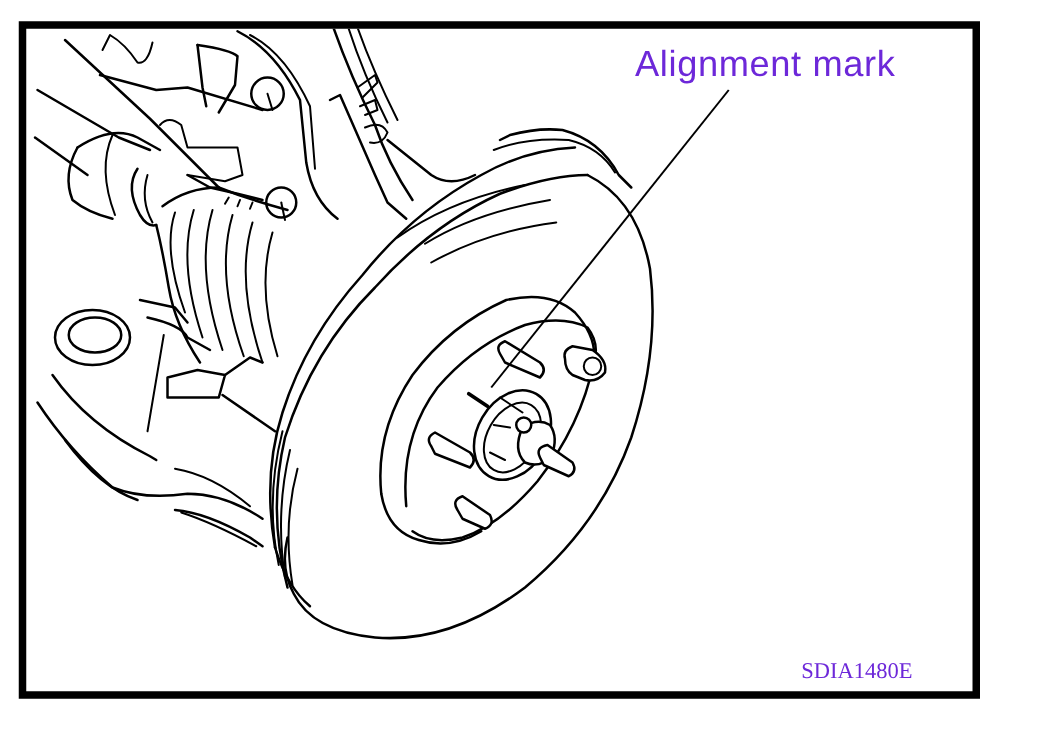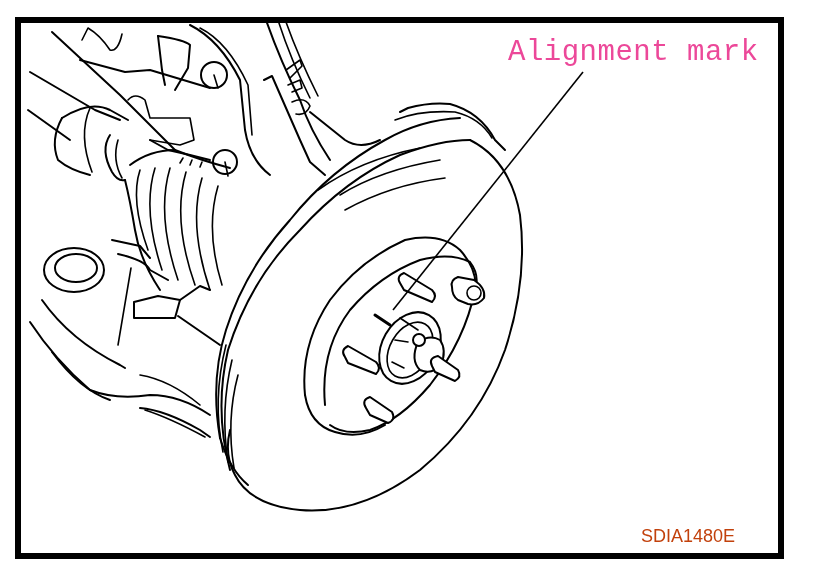--- a/index.html
+++ b/index.html
@@ -6,28 +6,28 @@
     body { width: 832px; height: 587px; position: relative; overflow: hidden; }
     .frame {
       position: absolute; left: 15px; top: 17px;
       width: 757px; height: 530px;
       border: 6px solid #000000;
       background: #ffffff;
     }
     svg.drawing { position: absolute; left: 0; top: 0; }
     .callout-label {
       position: absolute; left: 508px; top: 36px;
-      font-family: Liberation Mono, monospace;
-      font-size: 29px; color: #ec4899; letter-spacing: 0.5px;
+      font-family: Liberation Sans, sans-serif;
+      font-size: 29px; color: #6d28d9; letter-spacing: 0.5px;
       white-space: nowrap;
     }
     .figure-id {
       position: absolute; left: 641px; top: 526px;
-      font-family: Liberation Sans, sans-serif;
-      font-size: 18px; color: #c2410c;
+      font-family: Liberation Serif, serif;
+      font-size: 18px; color: #6d28d9;
       white-space: nowrap;
     }
     .ln { fill: none; stroke: #000; stroke-width: 2; stroke-linecap: round; stroke-linejoin: round; }
     .thin { fill: none; stroke: #000; stroke-width: 1.6; stroke-linecap: round; stroke-linejoin: round; }
     .fillw { fill: #fff; stroke: #000; stroke-width: 2; stroke-linejoin: round; }
   </style>
 </head>
 <body>
 
 <div class="frame"></div>

